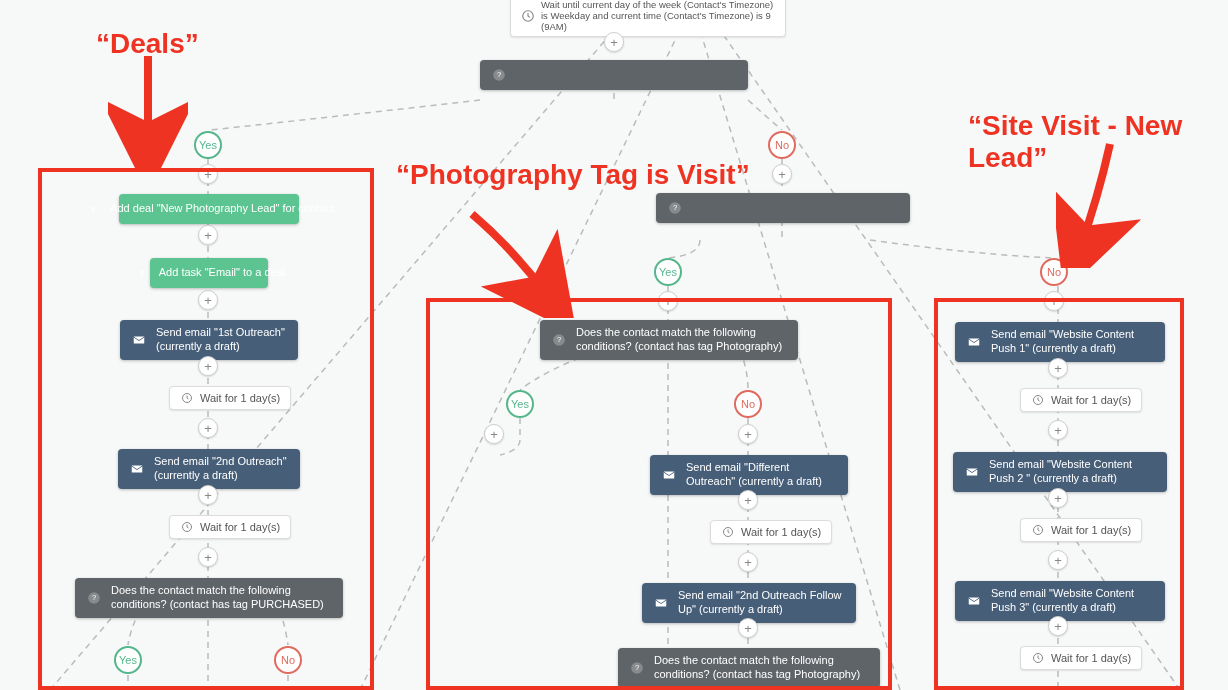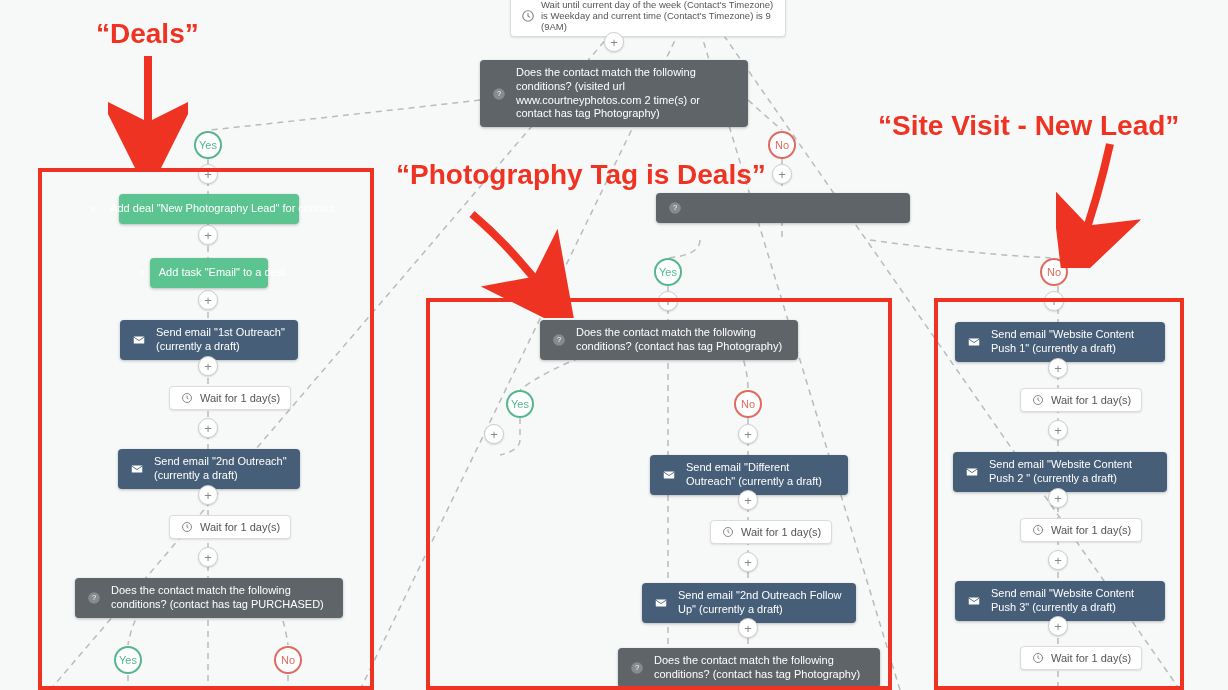--- a/index.html
+++ b/index.html
@@ -81,21 +81,20 @@
       <span>+</span>
     </div>
 
   <div class="node cond" style="left:480px; top:60px; width:268px;">
     <span class="icon">
         <svg viewBox="0 0 24 24" width="14" height="14">
           <circle cx="12" cy="12" r="10" fill="#fff" opacity=".25"></circle>
           <text x="12" y="16" text-anchor="middle" font-size="13" fill="#fff">?</text>
         </svg>
       </span>
-    <span class="txt">Does the contact match the following conditions? (visited url www.courtneyphotos.com 2 time(s) or contact has tag Photography)</span>
   </div>
 
   <div class="yesno yes" style="left:194px; top:131px;">
       <span>Yes</span>
     </div>
   <div class="yesno no" style="left:768px; top:131px;">
       <span>No</span>
     </div>
   <div class="plus" style="left:198px; top:164px;">
       <span>+</span>
@@ -362,23 +361,23 @@
           <path d="M12 7v5l3 2" stroke="#888" stroke-width="2" fill="none"></path>
         </svg>
       </span>
     <span>Wait for 1 day(s)</span>
   </div>
 
   <div class="highlight-box" style="left:38px; top:168px; width:336px; height:522px;"></div>
   <div class="highlight-box" style="left:426px; top:298px; width:466px; height:392px;"></div>
   <div class="highlight-box" style="left:934px; top:298px; width:250px; height:392px;"></div>
 
-  <div class="annotation" style="left:96px; top:18px;">“Deals”</div>
-  <div class="annotation" style="left:396px; top:160px; line-height:1.1;">“Photography Tag is Deals”</div>
-  <div class="annotation" style="left:878px; top:110px;">“Site Visit - New Lead”</div>
+  <div class="annotation" style="left:96px; top:28px;">“Deals”</div>
+  <div class="annotation" style="left:396px; top:160px; line-height:1.1;">“Photography Tag is Visit”</div>
+  <div class="annotation" style="left:968px; top:110px;">“Site Visit - New Lead”</div>
 
   <svg class="arrow" style="left:108px; top:50px;" width="80" height="120">
     <defs>
         <marker id="ah1" markerWidth="14" markerHeight="14" refX="6" refY="6" orient="auto">
           <path d="M0 0 L12 6 L0 12 L3 6 Z" fill="#ef3323"></path>
         </marker>
       </defs>
     <path d="M40 6 L40 96" stroke="#ef3323" stroke-width="8" fill="none" marker-end="url(#ah1)"></path>
   </svg>
 

